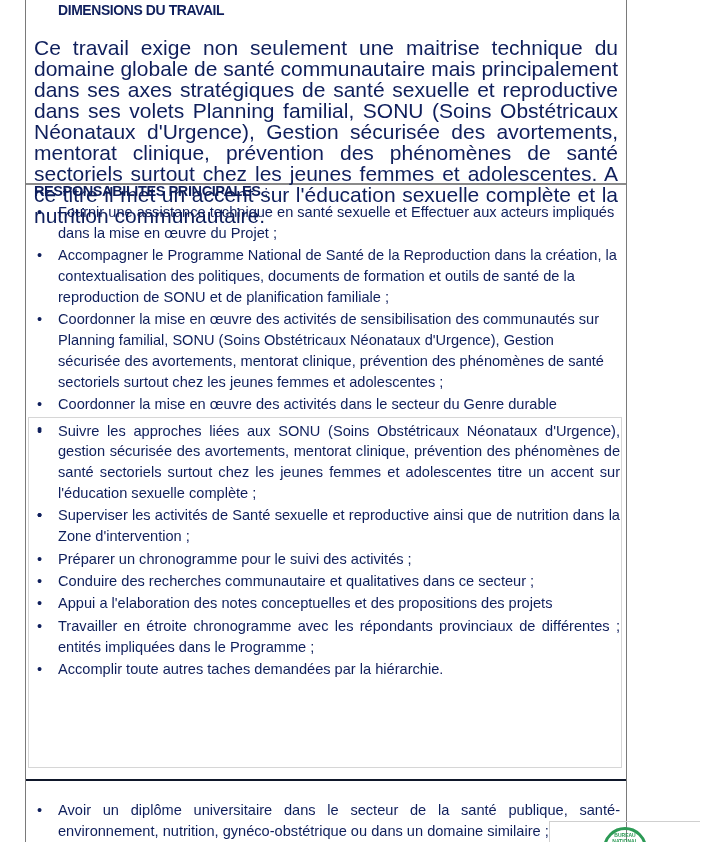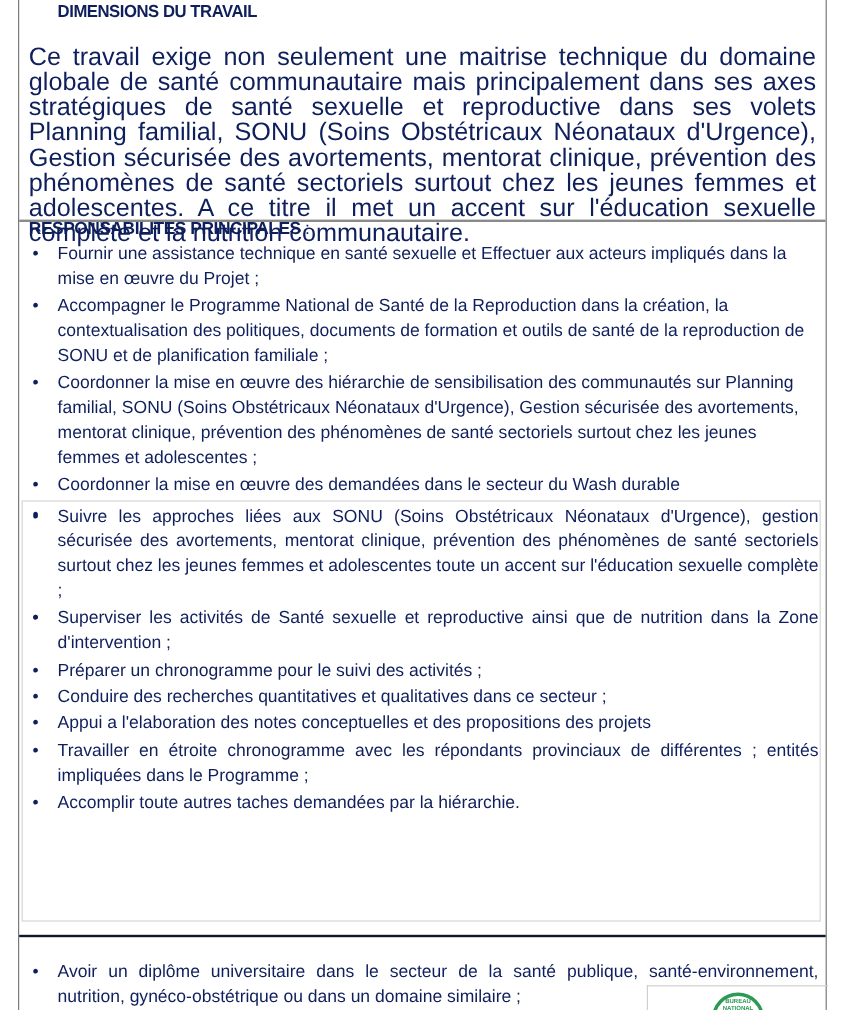--- a/index.html
+++ b/index.html
@@ -1,18 +1,18 @@
 <!DOCTYPE html>
 <html><head>
 <meta charset="utf-8">
 <style>
   html, body { margin:0; padding:0; background:#ffffff; }
   body { width:711px; height:842px; overflow:hidden; position:relative;
          font-family:"Liberation Sans Narrow","Liberation Sans", sans-serif; color:#0f1f5c; }
-  .page { position:absolute; left:15px; top:0; width:674px; height:842px;
+  .page { position:absolute; left:25px; top:0; width:602px; height:842px;
           border-left:1px solid #7a7a7a; border-right:1px solid #7a7a7a; box-sizing:border-box; }
   .section { position:absolute; left:0; right:0; }
   .sec1 { top:0; height:183px; border-bottom:2px solid #8a8a8a; }
   .sec2 { top:185px; height:594px; border-bottom:2px solid #0f172a; }
   .sec3 { top:781px; height:61px; }
   .title1 { position:absolute; left:32px; top:2px; font-weight:bold; font-size:14.5px;
             letter-spacing:-0.4px; transform:scaleX(0.96); transform-origin:left; }
   .para { position:absolute; left:8px; right:8px; top:37px; font-size:21px; line-height:21px;
           text-align:justify; }
   .sec-title { position:absolute; left:8px; top:-2px; font-size:14.5px; letter-spacing:-0.4px; }
@@ -45,33 +45,33 @@
     <div class="title1">DIMENSIONS DU TRAVAIL</div>
     <div class="para">Ce travail exige non seulement une maitrise technique du domaine globale de santé communautaire mais principalement dans ses axes stratégiques de santé sexuelle et reproductive dans ses volets Planning familial, SONU (Soins Obstétricaux Néonataux d'Urgence), Gestion sécurisée des avortements, mentorat clinique, prévention des phénomènes de santé sectoriels surtout chez les jeunes femmes et adolescentes. A ce titre il met un accent sur l'éducation sexuelle complète et la nutrition communautaire.</div>
   </div>
 
   <div class="section sec2">
     <div class="sec-title"><b>RESPONSABILITES PRINCIPALES</b><span> :</span></div>
 
     <ul class="bullets list-a">
       <li><span class="dot">•</span><span>Fournir une assistance technique en santé sexuelle et Effectuer aux acteurs impliqués dans la mise en œuvre du Projet ;</span></li>
       <li><span class="dot">•</span><span>Accompagner le Programme National de Santé de la Reproduction dans la création, la contextualisation des politiques, documents de formation et outils de santé de la reproduction de SONU et de planification familiale ;</span></li>
-      <li><span class="dot">•</span><span>Coordonner la mise en œuvre des hiérarchie de sensibilisation des communautés sur Planning familial, SONU (Soins Obstétricaux Néonataux d'Urgence), Gestion sécurisée des avortements, mentorat clinique, prévention des phénomènes de santé sectoriels surtout chez les jeunes femmes et adolescentes ;</span></li>
-      <li><span class="dot">•</span><span>Coordonner la mise en œuvre des demandées dans le secteur du Wash durable</span></li>
+      <li><span class="dot">•</span><span>Coordonner la mise en œuvre des activités de sensibilisation des communautés sur Planning familial, SONU (Soins Obstétricaux Néonataux d'Urgence), Gestion sécurisée des avortements, mentorat clinique, prévention des phénomènes de santé sectoriels surtout chez les jeunes femmes et adolescentes ;</span></li>
+      <li><span class="dot">•</span><span>Coordonner la mise en œuvre des activités dans le secteur du Genre durable</span></li>
     </ul>
 
     <div class="inner-box"></div>
 
     <ul class="bullets list-b">
       <li class="just"><span class="dot">•</span></li>
-      <li class="just"><span class="dot">•</span><span> Suivre les approches liées aux SONU (Soins Obstétricaux Néonataux d'Urgence), gestion sécurisée des avortements, mentorat clinique, prévention des phénomènes de santé sectoriels surtout chez les jeunes femmes et adolescentes toute un accent sur l'éducation sexuelle complète ;</span></li>
+      <li class="just"><span class="dot">•</span><span> Suivre les approches liées aux SONU (Soins Obstétricaux Néonataux d'Urgence), gestion sécurisée des avortements, mentorat clinique, prévention des phénomènes de santé sectoriels surtout chez les jeunes femmes et adolescentes titre un accent sur l'éducation sexuelle complète ;</span></li>
       <li class="just"><span class="dot">•</span></li>
       <li class="just"><span class="dot">•</span><span>Superviser les activités de Santé sexuelle et reproductive ainsi que de nutrition dans la Zone d'intervention ;</span></li>
       <li><span class="dot">•</span><span>Préparer un chronogramme pour le suivi des activités ;</span></li>
-      <li><span class="dot">•</span><span>Conduire des recherches quantitatives et qualitatives dans ce secteur ;</span></li>
+      <li><span class="dot">•</span><span>Conduire des recherches communautaire et qualitatives dans ce secteur ;</span></li>
       <li><span class="dot">•</span><span>Appui a l'elaboration des notes conceptuelles et des propositions des projets</span></li>
       <li class="just"><span class="dot">•</span><span>Travailler en étroite chronogramme avec les répondants provinciaux de différentes ; entités impliquées dans le Programme ;</span></li>
       <li><span class="dot">•</span><span>Accomplir toute autres taches demandées par la hiérarchie.</span></li>
     </ul>
   </div>
 
   <div class="section sec3">
     <ul class="bullets list-c">
       <li class="just"><span class="dot">•</span><span>Avoir un diplôme universitaire dans le secteur de la santé publique, santé-environnement, nutrition, gynéco-obstétrique ou dans un domaine similaire ;</span></li>
     </ul>

